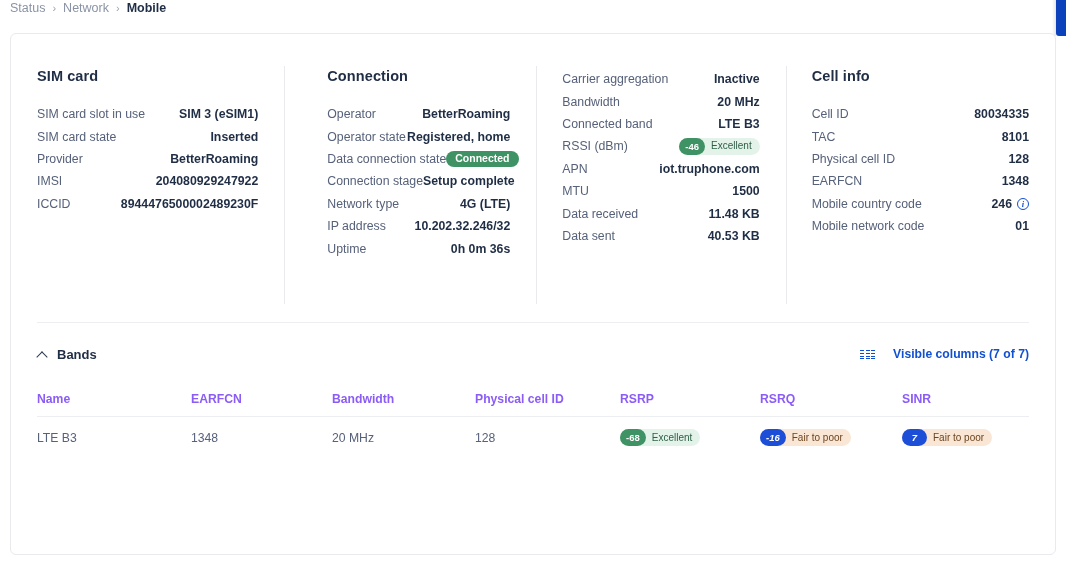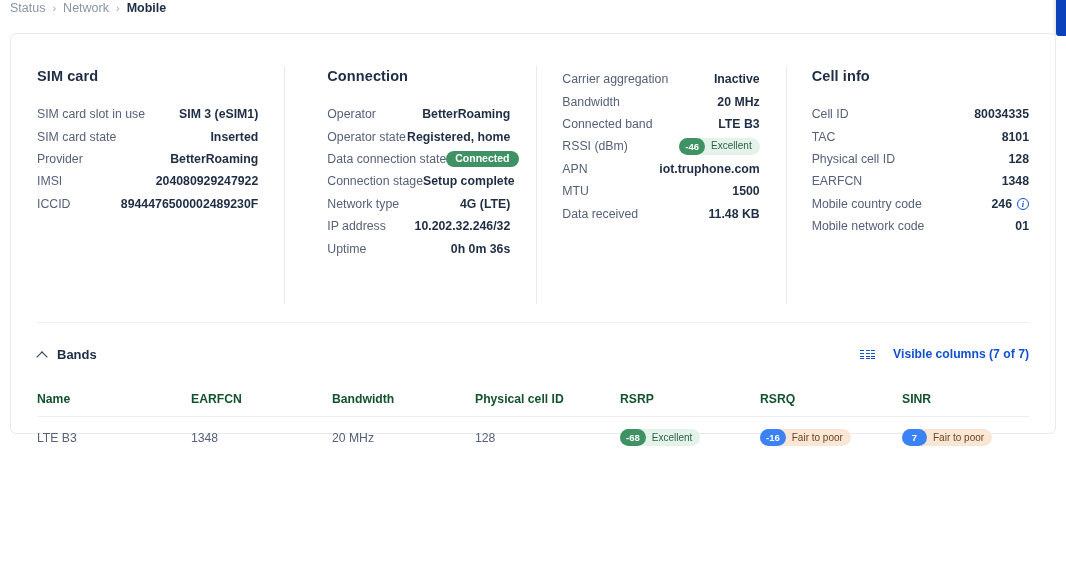--- a/index.html
+++ b/index.html
@@ -36,21 +36,21 @@
     position: absolute;
     top: 0; right: 10px;
     width: 4px; height: 36px;
     background: linear-gradient(to left, rgba(0,0,0,0.10), rgba(0,0,0,0));
   }
 
   
   .card {
     position: absolute;
     left: 10px; top: 33px;
-    width: 1046px; height: 401px;
+    width: 1046px; height: 522px;
     background: #fff;
     border: 1px solid #e8eaee;
     border-radius: 6px;
   }
 
   
   .info-grid {
     display: flex;
     padding: 34px 0 0 0;
     height: 273px;
@@ -127,21 +127,21 @@
     font-weight: bold;
     font-size: 9.5px;
     padding: 0 6px;
     margin-right: 6px;
   }
   .dual-badge .txt { font-weight: normal; }
   .badge-green { background: #e4f3ea; }
   .badge-green .num { background: #3f9263; }
   .badge-green .txt { color: #2f5f45; }
   .badge-orange { background: #fae6d4; }
-  .badge-orange .num { background: #3b82f6; }
+  .badge-orange .num { background: #1d4ed8; font-style: italic; }
   .badge-orange .txt { color: #6b4520; }
 
   
   .info-icon {
     width: 12px; height: 12px;
     border-radius: 50%;
     border: 1.2px solid #1250d2;
     color: #1250d2;
     font-size: 8.5px;
     font-weight: bold;
@@ -220,21 +220,21 @@
     top: 348px;
   }
   .trow {
     display: flex;
     align-items: center;
     font-size: 12.2px;
   }
   .thead {
     height: 35px;
     font-weight: bold;
-    color: #14532d;
+    color: #8b5cf6;
     border-bottom: 1px solid #eceef1;
   }
   .tbody-row { height: 41px; color: #56617a; }
   .c-name  { width: 154px; }
   .c-earfcn{ width: 141px; }
   .c-bw    { width: 143px; }
   .c-pci   { width: 145px; }
   .c-rsrp  { width: 140px; }
   .c-rsrq  { width: 142px; }
   .c-sinr  { flex: 1; }
@@ -358,20 +358,24 @@
         <span class="k">APN</span>
         <span class="v">iot.truphone.com</span>
       </div>
       <div class="kv">
         <span class="k">MTU</span>
         <span class="v">1500</span>
       </div>
       <div class="kv">
         <span class="k">Data received</span>
         <span class="v">11.48 KB</span>
+      </div>
+      <div class="kv">
+        <span class="k">Data sent</span>
+        <span class="v">40.53 KB</span>
       </div>
     </section>
 
     <section class="info-col col-cell">
       <h2 class="sect-title">Cell info</h2>
       <div class="kv">
         <span class="k">Cell ID</span>
         <span class="v">80034335</span>
       </div>
       <div class="kv">

